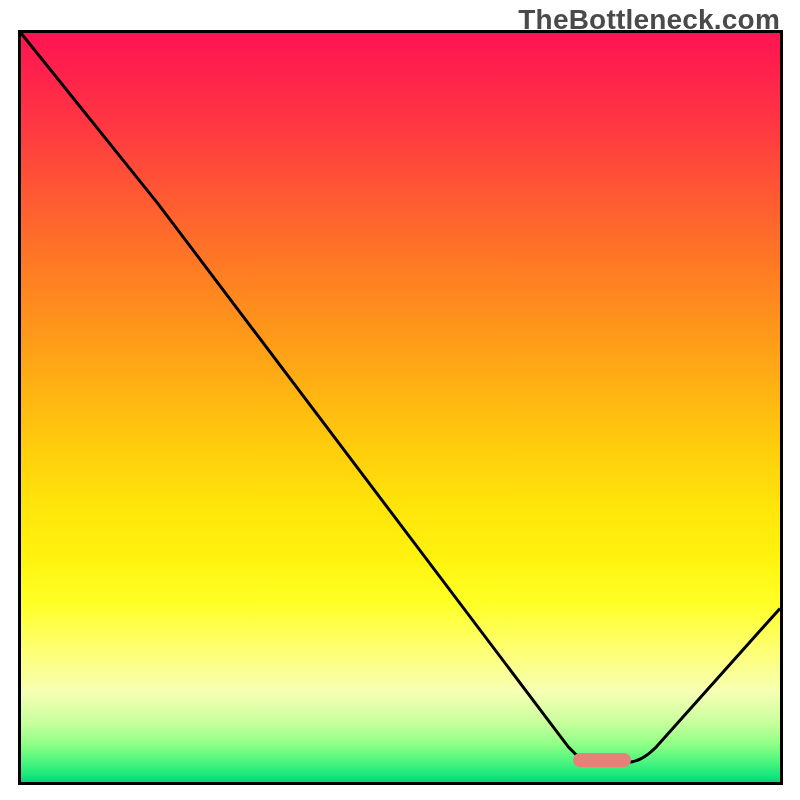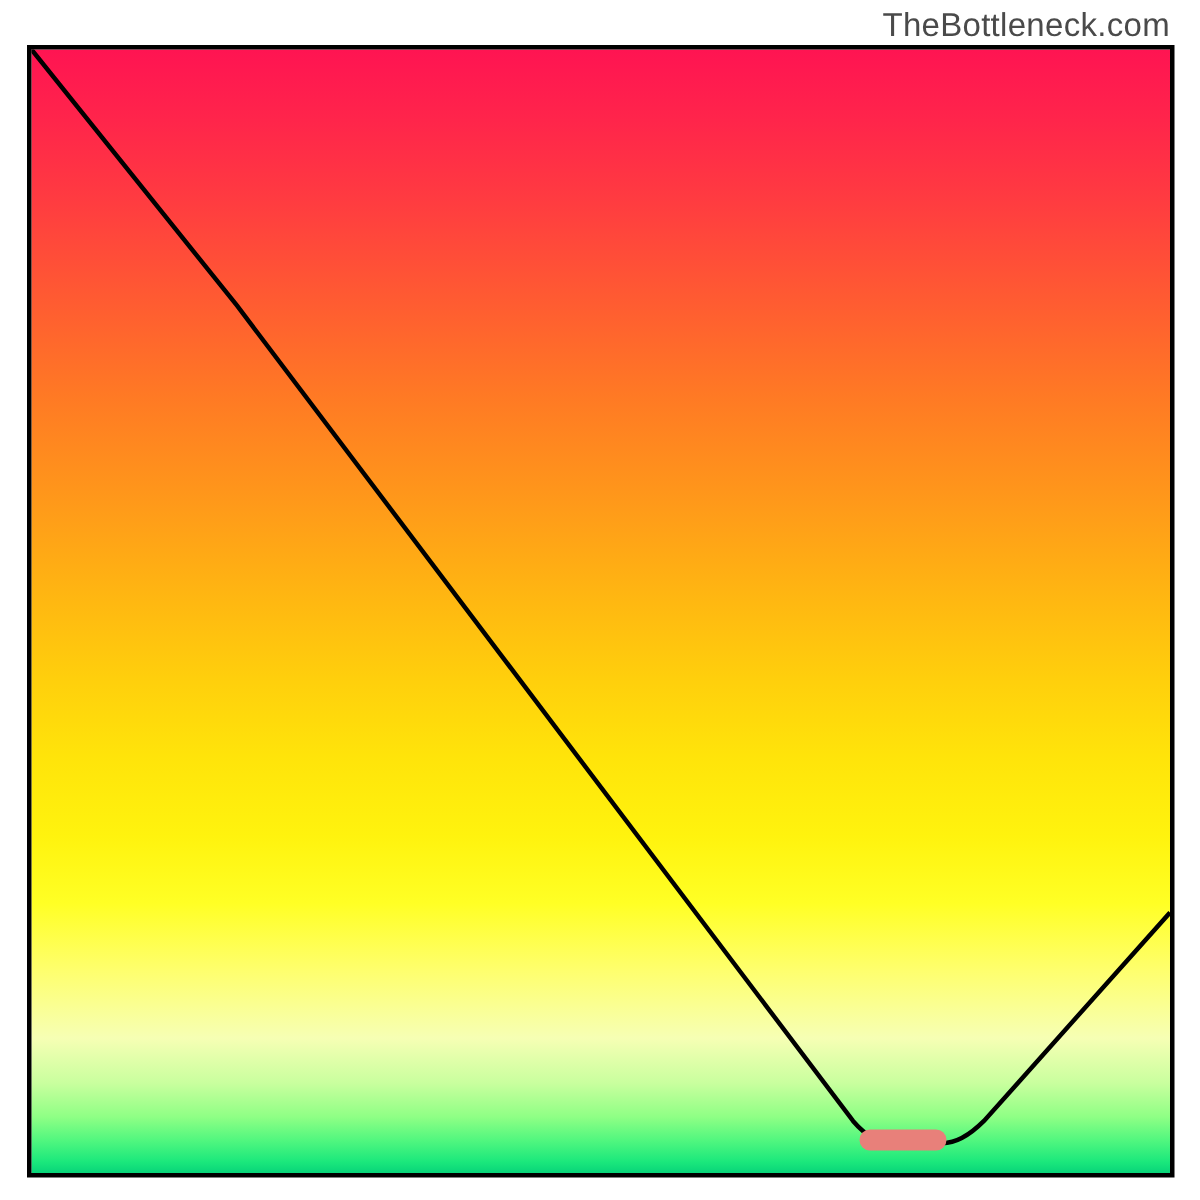--- a/index.html
+++ b/index.html
@@ -1,17 +1,17 @@
 <!DOCTYPE html>
 <html><head>
 <meta charset="utf-8">
 <style>
 * { margin: 0; padding: 0; box-sizing: border-box; }
 body { width: 800px; height: 800px; background: #fff; font-family: Arial, sans-serif; position: relative; }
-.watermark { position: absolute; top: 4px; right: 20px; font-size: 22px; font-weight: normal; color: #4a4a4a; letter-spacing: 0.2px; }
+.watermark { position: absolute; top: 4px; right: 20px; font-size: 28px; font-weight: bold; color: #4a4a4a; letter-spacing: 0.2px; }
 .chart { position: absolute; top: 30px; left: 18px; width: 765px; height: 755px; border: 3px solid #000; background: linear-gradient(to bottom,
   #ff1452 0%, #ff244b 6%, #ff3a41 13%, #ff5a32 22%, #ff7a24 31%, #ff981a 40%, #ffb412 48%, #ffcf0c 56%, #ffe40a 63%, #fff30e 70%, #ffff25 76%, #feff6e 82%, #f6ffb4 88%, #c9ff9e 92%, #8fff85 95%, #54f77f 97%, #1be87c 99%, #08d479 100%); }
 .curve { position: absolute; top: 0; left: 0; width: 100%; height: 100%; }
 .marker { position: absolute; width: 58px; height: 14px; background: #e8807a; border-radius: 7px; left: 552px; top: 720px; }
 </style>
 </head>
 <body>
 
 <div class="watermark">TheBottleneck.com</div>
 

